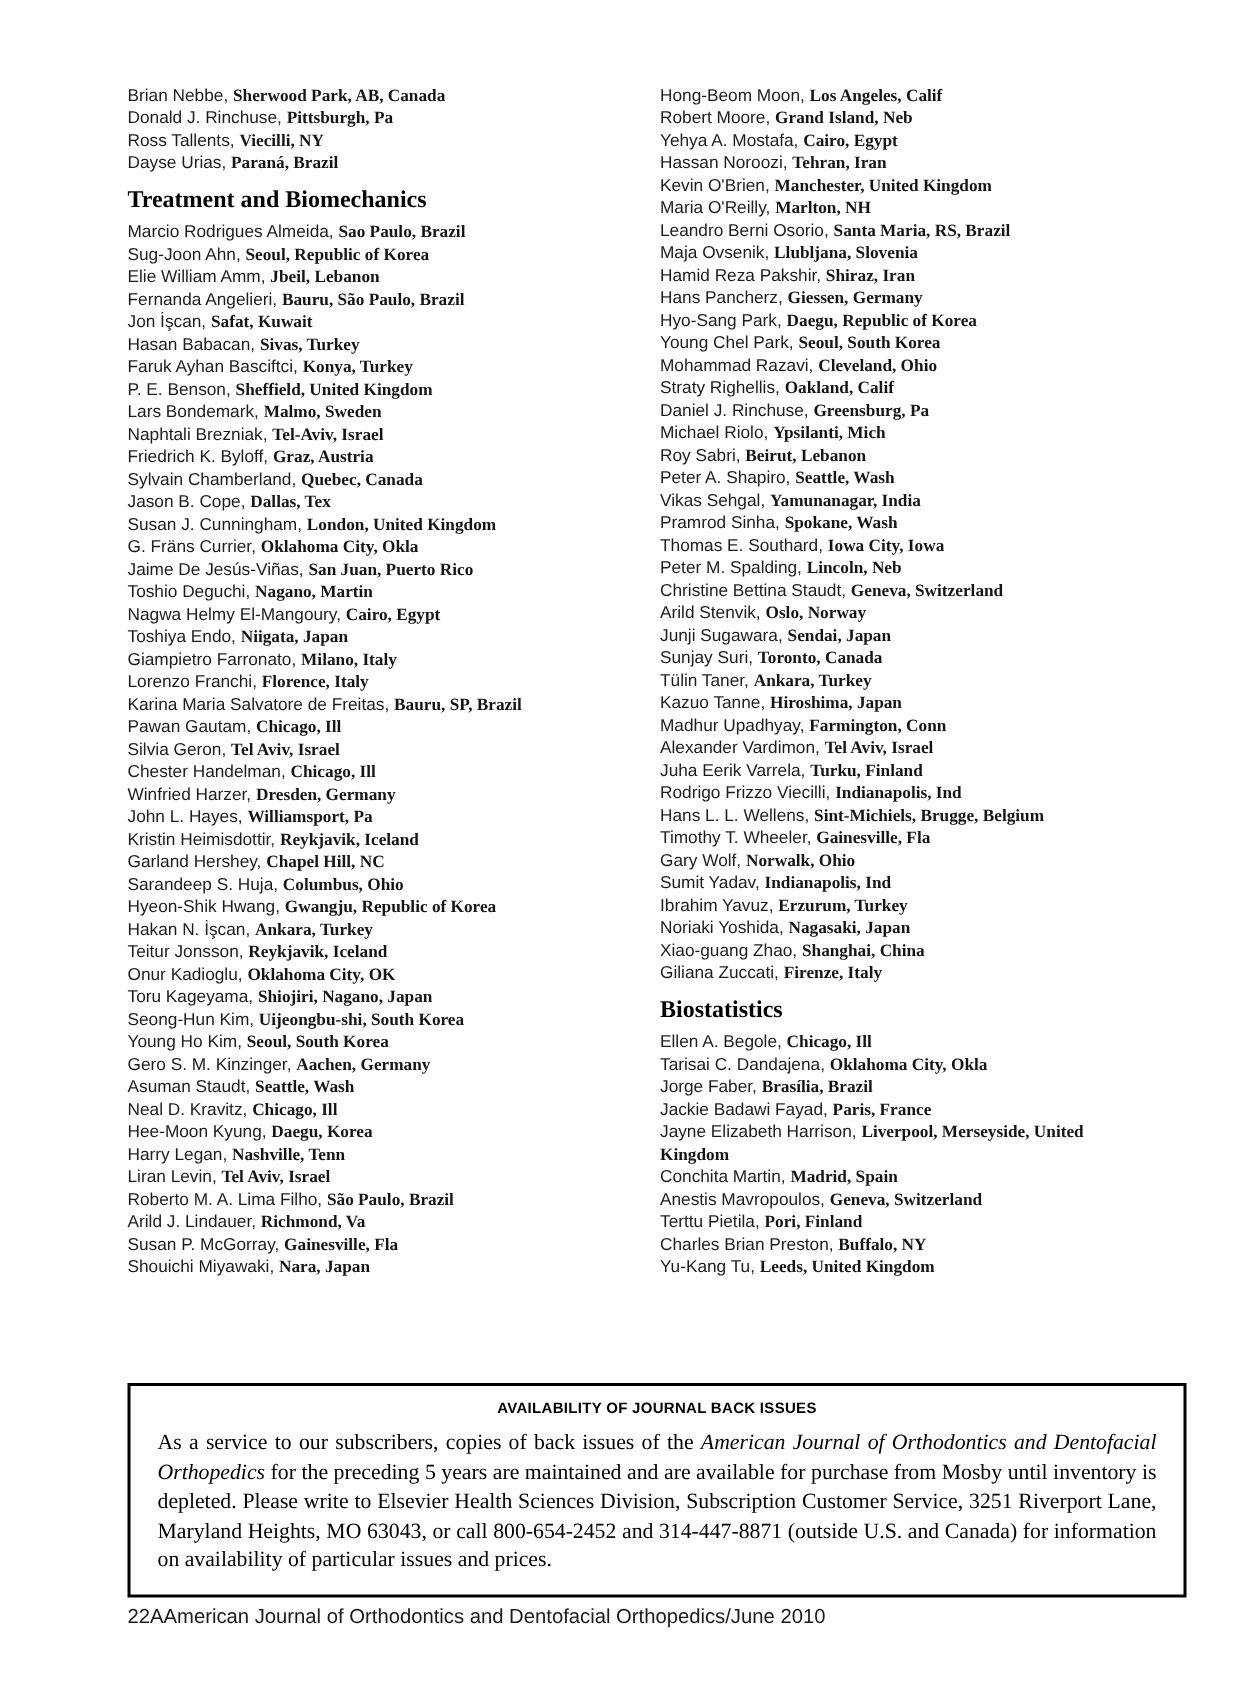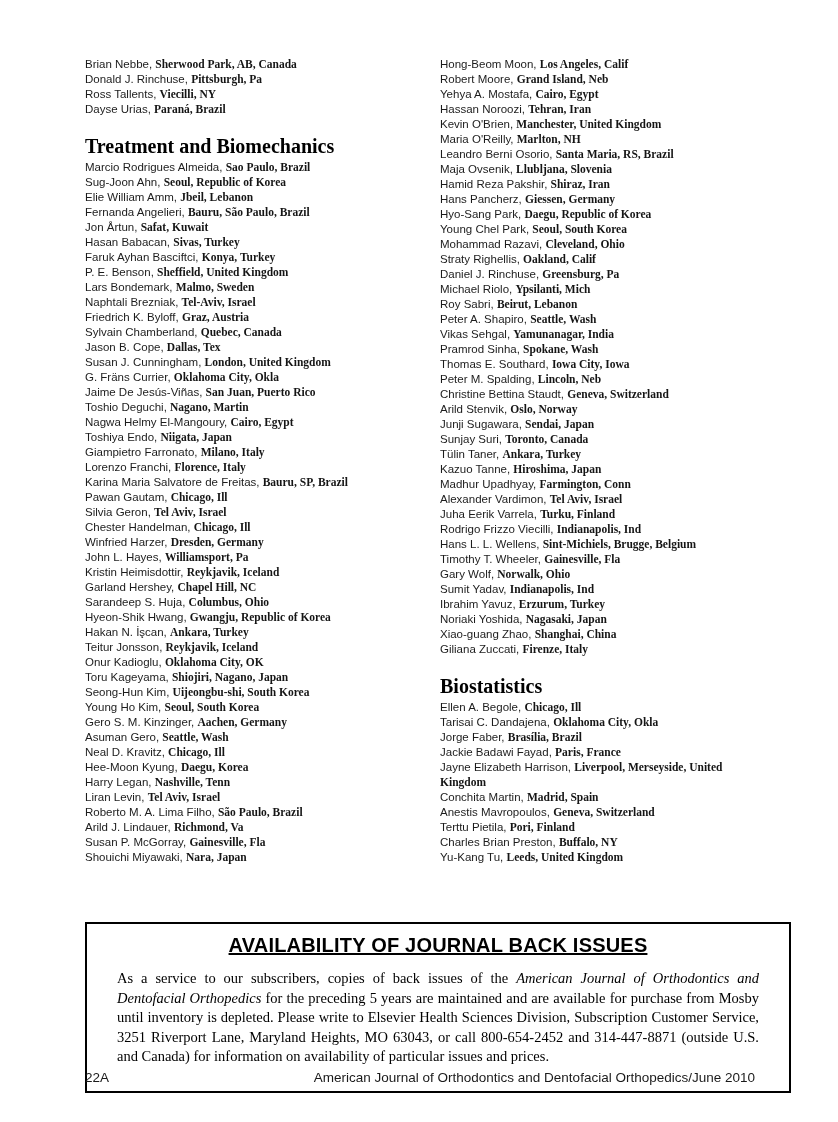--- a/index.html
+++ b/index.html
@@ -24,59 +24,57 @@
     color:#1c1c1c;
   }
   .entry .loc{
     font-family:"Liberation Serif", serif;
     font-weight:bold;
     color:#151515;
   }
   .section-heading{
     font-family:"Liberation Serif", serif;
     font-weight:bold;
-    font-size:20px;
+    font-size:16px;
     line-height:22px;
-    margin:18px 0 3px 0;
+    margin:6px 0 3px 0;
     color:#000;
   }
   .notice-box{
     position:absolute;
     left:85px;top:922px;
     width:666px;
     border:2px solid #000;
     padding:8px 18px 12px 18px;
     box-sizing:content-box;
     background:#fff;
   }
   .notice-title{
     text-align:center;
     font-family:"Liberation Sans", sans-serif;
     font-weight:bold;
-    font-size:20px;
+    font-size:10px;
     letter-spacing:0.2px;
     margin:2px 0 8px 0;
     color:#000;
-    text-decoration:underline;
   }
   .notice-body{
     font-family:"Liberation Serif", serif;
     font-size:14.5px;
     line-height:19.5px;
     text-align:justify;
-    margin:12px;
+    margin:0;
     color:#000;
   }
   .notice-body .ital{font-style:italic;}
   .footer{
     position:absolute;
     left:85px;top:1070px;
     width:670px;
     display:flex;
-    justify-content:space-between;
     align-items:baseline;
     font-family:"Liberation Sans", sans-serif;
     font-size:13.5px;
     color:#1a1a1a;
   }
 </style>
 </head>
 <body>
 
 <div class="page">
@@ -99,21 +97,21 @@
 
         <div class="entry"><span class="nm">Marcio Rodrigues Almeida,</span> <span class="loc">Sao Paulo, Brazil</span></div>
 
         <div class="entry"><span class="nm">Sug-Joon Ahn,</span> <span class="loc">Seoul, Republic of Korea</span></div>
 
         <div class="entry"><span class="nm">Elie William Amm,</span> <span class="loc">Jbeil, Lebanon</span></div>
 
         <div class="entry"><span class="nm">Fernanda Angelieri,</span> <span class="loc">Bauru, São Paulo, Brazil</span></div>
 
 
-        <div class="entry"><span class="nm">Jon Årtun,</span> <span class="loc">Safat, Kuwait</span></div>
+        <div class="entry"><span class="nm">Jon İşcan,</span> <span class="loc">Safat, Kuwait</span></div>
 
         <div class="entry"><span class="nm">Hasan Babacan,</span> <span class="loc">Sivas, Turkey</span></div>
 
         <div class="entry"><span class="nm">Faruk Ayhan Basciftci,</span> <span class="loc">Konya, Turkey</span></div>
 
         <div class="entry"><span class="nm">P. E. Benson,</span> <span class="loc">Sheffield, United Kingdom</span></div>
 
         <div class="entry"><span class="nm">Lars Bondemark,</span> <span class="loc">Malmo, Sweden</span></div>
 
         <div class="entry"><span class="nm">Naphtali Brezniak,</span> <span class="loc">Tel-Aviv, Israel</span></div>
@@ -168,21 +166,21 @@
         <div class="entry"><span class="nm">Onur Kadioglu,</span> <span class="loc">Oklahoma City, OK</span></div>
 
         <div class="entry"><span class="nm">Toru Kageyama,</span> <span class="loc">Shiojiri, Nagano, Japan</span></div>
 
         <div class="entry"><span class="nm">Seong-Hun Kim,</span> <span class="loc">Uijeongbu-shi, South Korea</span></div>
 
         <div class="entry"><span class="nm">Young Ho Kim,</span> <span class="loc">Seoul, South Korea</span></div>
 
         <div class="entry"><span class="nm">Gero S. M. Kinzinger,</span> <span class="loc">Aachen, Germany</span></div>
 
-        <div class="entry"><span class="nm">Asuman Gero,</span> <span class="loc">Seattle, Wash</span></div>
+        <div class="entry"><span class="nm">Asuman Staudt,</span> <span class="loc">Seattle, Wash</span></div>
 
         <div class="entry"><span class="nm">Neal D. Kravitz,</span> <span class="loc">Chicago, Ill</span></div>
 
         <div class="entry"><span class="nm">Hee-Moon Kyung,</span> <span class="loc">Daegu, Korea</span></div>
 
         <div class="entry"><span class="nm">Harry Legan,</span> <span class="loc">Nashville, Tenn</span></div>
 
         <div class="entry"><span class="nm">Liran Levin,</span> <span class="loc">Tel Aviv, Israel</span></div>
 
         <div class="entry"><span class="nm">Roberto M. A. Lima Filho,</span> <span class="loc">São Paulo, Brazil</span></div>

